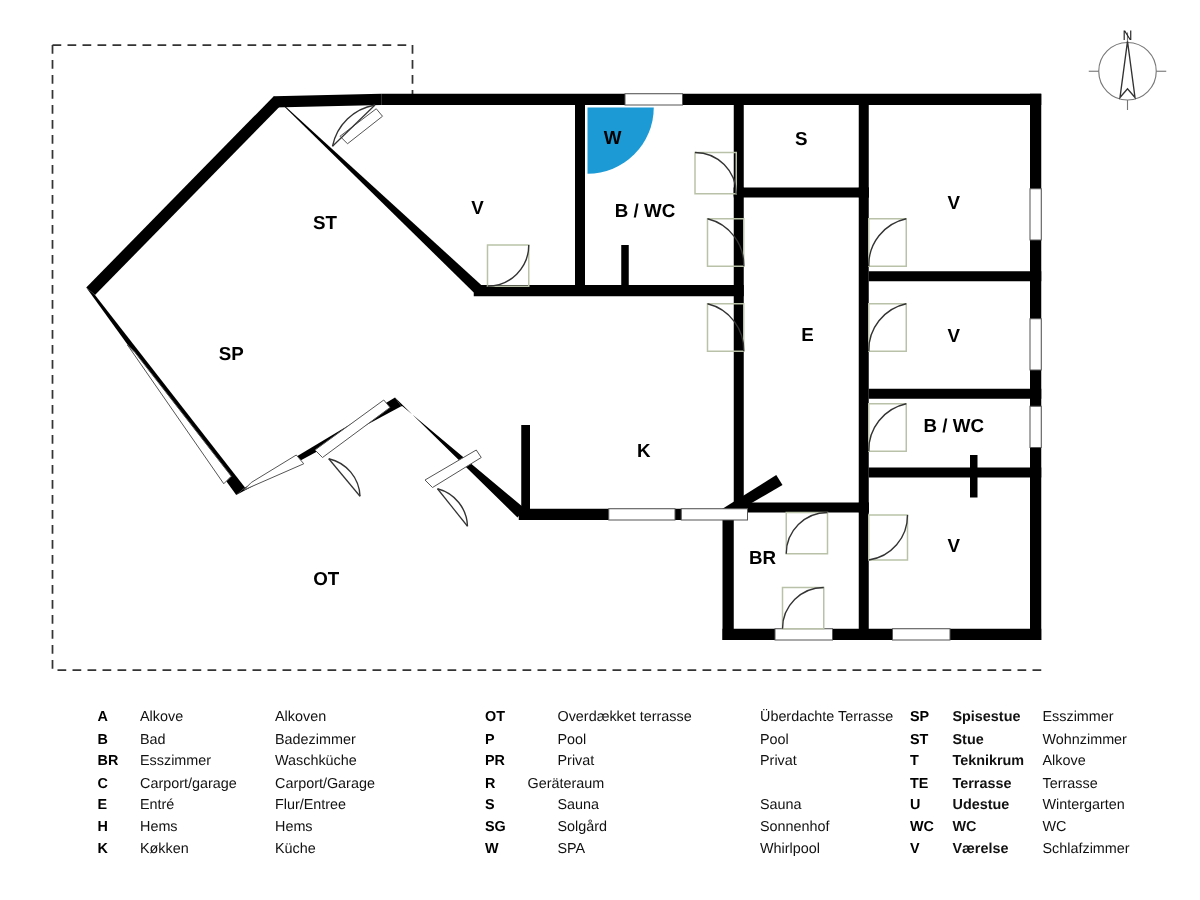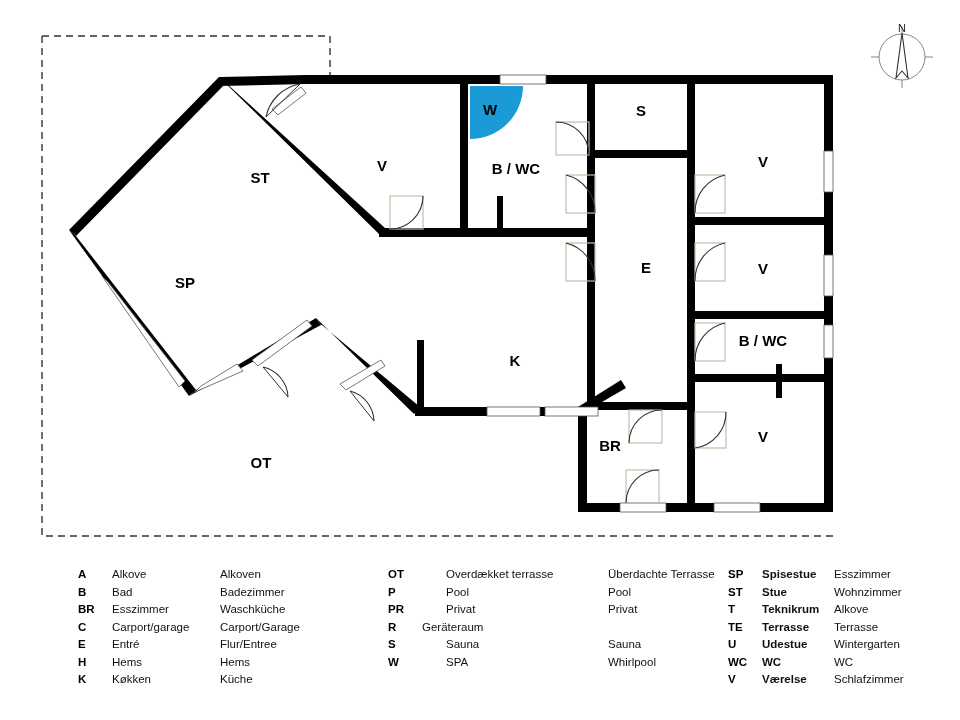--- a/index.html
+++ b/index.html
@@ -319,20 +319,25 @@
     <div class="legend-row">
       <span class="lg-abbr">R</span>
       <span class="lg-de">Geräteraum</span>
     </div>
     <div class="legend-row">
       <span class="lg-abbr">S</span>
       <span class="lg-da">Sauna</span>
       <span class="lg-de">Sauna</span>
     </div>
     <div class="legend-row">
+      <span class="lg-abbr">SG</span>
+      <span class="lg-da">Solgård</span>
+      <span class="lg-de">Sonnenhof</span>
+    </div>
+    <div class="legend-row">
       <span class="lg-abbr">W</span>
       <span class="lg-da">SPA</span>
       <span class="lg-de">Whirlpool</span>
     </div>
   </div>
 
   <div class="legend-col col3">
     <div class="legend-row">
       <span class="lg-abbr">SP</span>
       <span class="lg-da">Spisestue</span>

